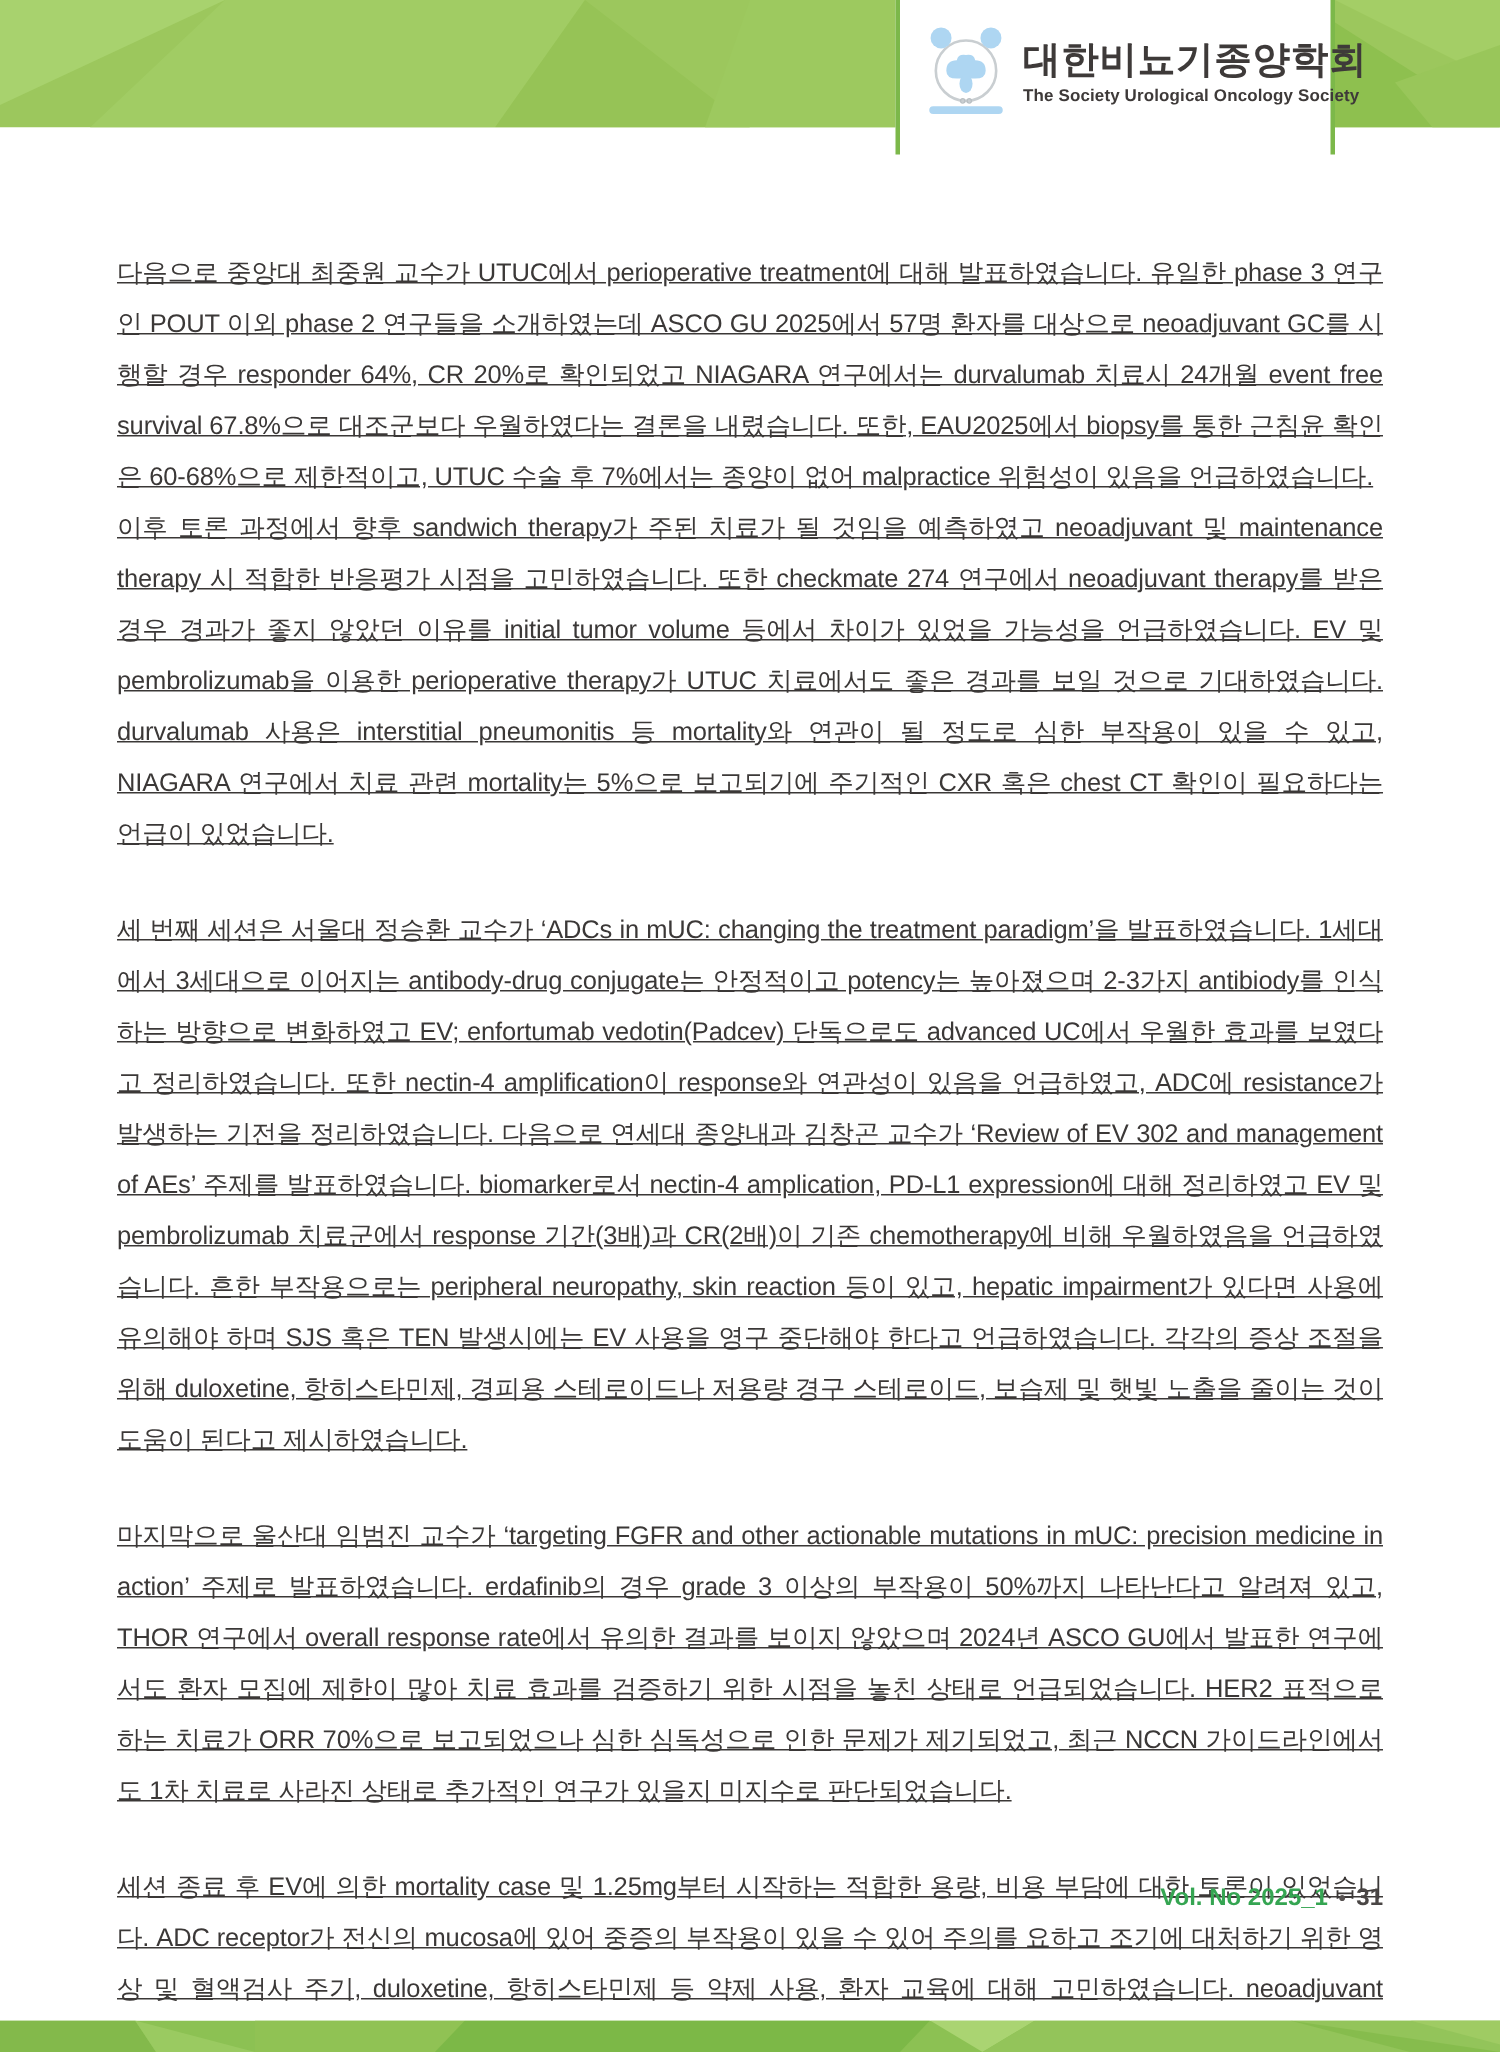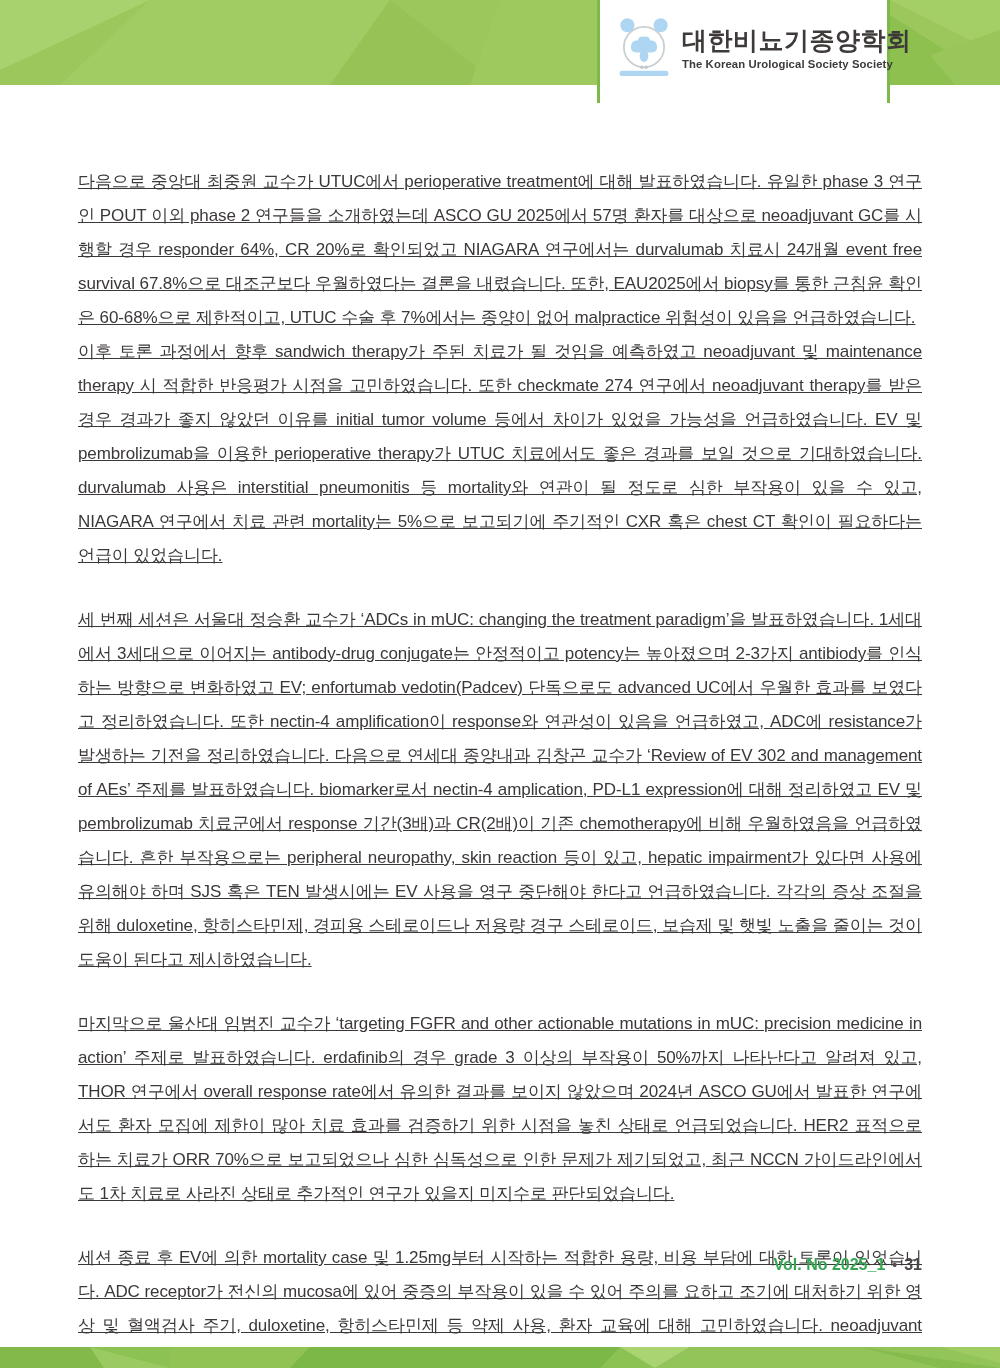--- a/index.html
+++ b/index.html
@@ -122,21 +122,21 @@
       <path d="M20 36 q0 -8 8 -8 q1 -5 7 -4 q6 -1 7 4 q8 0 8 8 q0 6 -8 6 l-14 0 q-8 0 -8 -6" fill="#aed6f2" transform="translate(-3 0)"></path>
       <ellipse cx="32" cy="46" rx="5" ry="7" fill="#aed6f2"></ellipse>
 
       <circle cx="29.5" cy="59" r="1.6" fill="none" stroke="#b9bfc3" stroke-width="1"></circle>
       <circle cx="34.5" cy="59" r="1.6" fill="none" stroke="#b9bfc3" stroke-width="1"></circle>
 
       <rect x="4" y="63" width="56" height="6" rx="3" fill="#aed6f2"></rect>
     </svg>
     <div class="logo-text">
       <div class="logo-title">대한비뇨기종양학회</div>
-      <div class="logo-subtitle">The Korean Urological Society Society</div>
+      <div class="logo-subtitle">The Society Urological Oncology Society</div>
     </div>
   </div>
 
   <div class="content">
     <p class="para no-gap">다음으로 중앙대 최중원 교수가 UTUC에서 perioperative treatment에 대해 발표하였습니다. 유일한 phase 3 연구인 POUT 이외 phase 2 연구들을 소개하였는데 ASCO GU 2025에서 57명 환자를 대상으로 neoadjuvant GC를 시행할 경우 responder 64%, CR 20%로 확인되었고 NIAGARA 연구에서는 durvalumab 치료시 24개월 event free survival 67.8%으로 대조군보다 우월하였다는 결론을 내렸습니다. 또한, EAU2025에서 biopsy를 통한 근침윤 확인은 60-68%으로 제한적이고, UTUC 수술 후 7%에서는 종양이 없어 malpractice 위험성이 있음을 언급하였습니다.</p>
     <p class="para">이후 토론 과정에서 향후 sandwich therapy가 주된 치료가 될 것임을 예측하였고 neoadjuvant 및 maintenance therapy 시 적합한 반응평가 시점을 고민하였습니다. 또한 checkmate 274 연구에서 neoadjuvant therapy를 받은 경우 경과가 좋지 않았던 이유를 initial tumor volume 등에서 차이가 있었을 가능성을 언급하였습니다. EV 및 pembrolizumab을 이용한 perioperative therapy가 UTUC 치료에서도 좋은 경과를 보일 것으로 기대하였습니다. durvalumab 사용은 interstitial pneumonitis 등 mortality와 연관이 될 정도로 심한 부작용이 있을 수 있고, NIAGARA 연구에서 치료 관련 mortality는 5%으로 보고되기에 주기적인 CXR 혹은 chest CT 확인이 필요하다는 언급이 있었습니다.</p>
     <p class="para">세 번째 세션은 서울대 정승환 교수가 ‘ADCs in mUC: changing the treatment paradigm’을 발표하였습니다. 1세대에서 3세대으로 이어지는 antibody-drug conjugate는 안정적이고 potency는 높아졌으며 2-3가지 antibiody를 인식하는 방향으로 변화하였고 EV; enfortumab vedotin(Padcev) 단독으로도 advanced UC에서 우월한 효과를 보였다고 정리하였습니다. 또한 nectin-4 amplification이 response와 연관성이 있음을 언급하였고, ADC에 resistance가 발생하는 기전을 정리하였습니다. 다음으로 연세대 종양내과 김창곤 교수가 ‘Review of EV 302 and management of AEs’ 주제를 발표하였습니다. biomarker로서 nectin-4 amplication, PD-L1 expression에 대해 정리하였고 EV 및 pembrolizumab 치료군에서 response 기간(3배)과 CR(2배)이 기존 chemotherapy에 비해 우월하였음을 언급하였습니다. 흔한 부작용으로는 peripheral neuropathy, skin reaction 등이 있고, hepatic impairment가 있다면 사용에 유의해야 하며 SJS 혹은 TEN 발생시에는 EV 사용을 영구 중단해야 한다고 언급하였습니다. 각각의 증상 조절을 위해 duloxetine, 항히스타민제, 경피용 스테로이드나 저용량 경구 스테로이드, 보습제 및 햇빛 노출을 줄이는 것이 도움이 된다고 제시하였습니다.</p>
     <p class="para">마지막으로 울산대 임범진 교수가 ‘targeting FGFR and other actionable mutations in mUC: precision medicine in action’ 주제로 발표하였습니다. erdafinib의 경우 grade 3 이상의 부작용이 50%까지 나타난다고 알려져 있고, THOR 연구에서 overall response rate에서 유의한 결과를 보이지 않았으며 2024년 ASCO GU에서 발표한 연구에서도 환자 모집에 제한이 많아 치료 효과를 검증하기 위한 시점을 놓친 상태로 언급되었습니다. HER2 표적으로 하는 치료가 ORR 70%으로 보고되었으나 심한 심독성으로 인한 문제가 제기되었고, 최근 NCCN 가이드라인에서도 1차 치료로 사라진 상태로 추가적인 연구가 있을지 미지수로 판단되었습니다.</p>
     <p class="para">세션 종료 후 EV에 의한 mortality case 및 1.25mg부터 시작하는 적합한 용량, 비용 부담에 대한 토론이 있었습니다. ADC receptor가 전신의 mucosa에 있어 중증의 부작용이 있을 수 있어 주의를 요하고 조기에 대처하기 위한 영상 및 혈액검사 주기, duloxetine, 항히스타민제 등 약제 사용, 환자 교육에 대해 고민하였습니다. neoadjuvant setting에서 EV 혹은 IO 이용한</p>
   </div>

